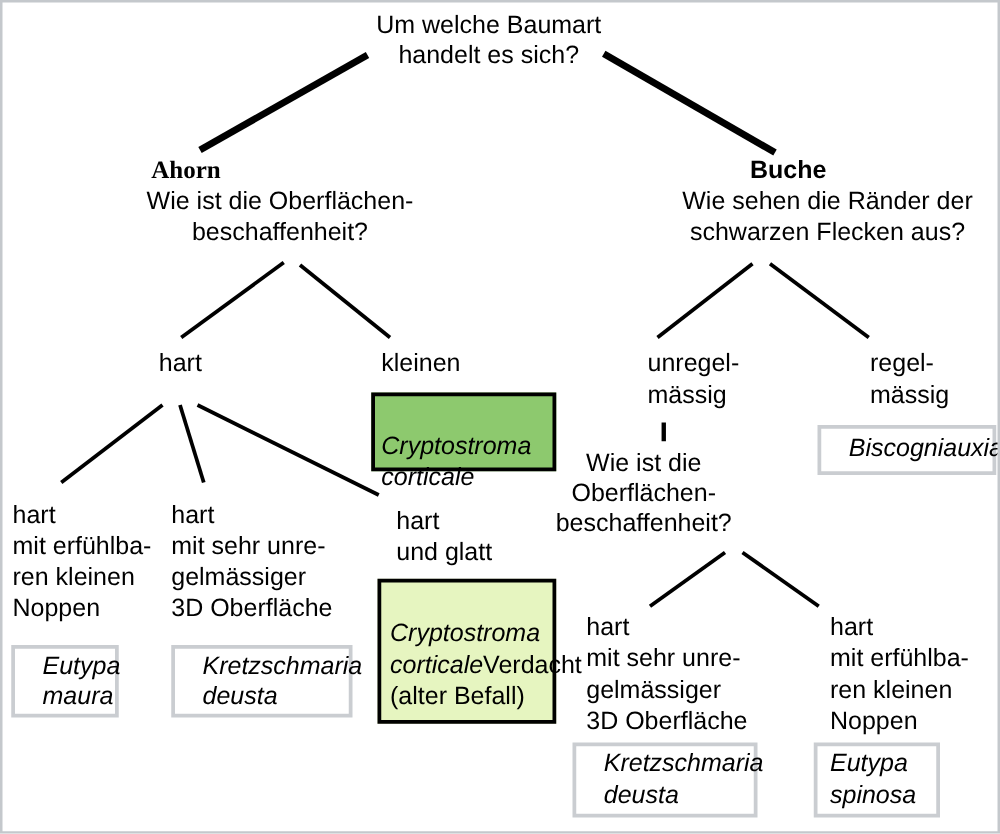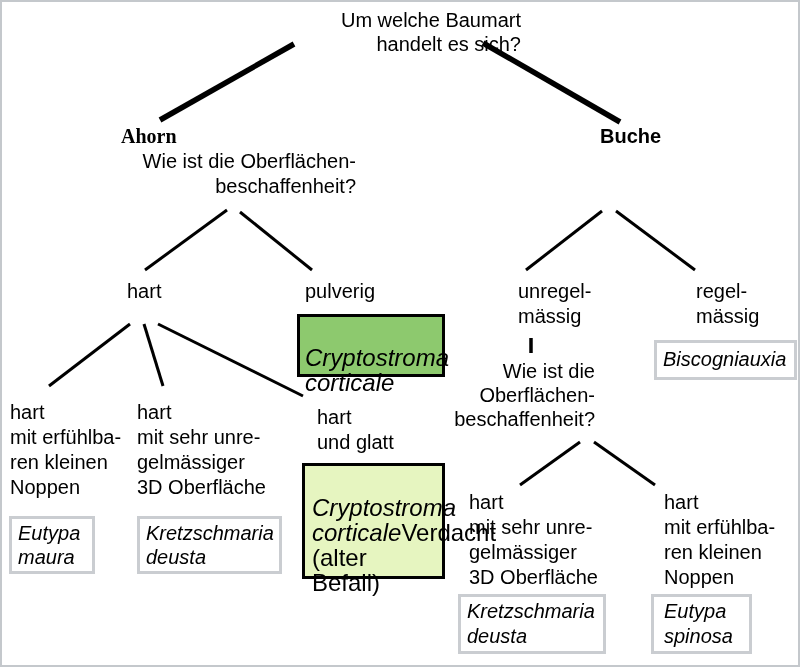--- a/index.html
+++ b/index.html
@@ -18,37 +18,37 @@
   }
   svg.edges { position: absolute; left: 0; top: 0; width: 800px; height: 667px; }
   svg.edges line { stroke: var(--line-color, #000); }
   .node {
     position: absolute;
     white-space: pre-line;
     font-size: 20px;
     line-height: 25px;
     color: #000;
   }
-  .center { text-align: right; }
+  .center { text-align: center; }
   .bold { font-weight: bold; }
   .tight { line-height: 24px; }
   .result-box {
     position: absolute;
     background: #fff;
     border: 3px solid var(--result-box-border, #cacdd1);
     font-style: italic;
     font-size: 20px;
     line-height: 24px;
-    padding: 2px 6px;
+    padding: 2px 22px;
     white-space: pre-line;
   }
   .green-box {
     position: absolute;
     border: 3.5px solid #000;
-    font-size: 24px;
+    font-size: 20px;
     line-height: 25px;
     white-space: pre-line;
   }
   .green-box.confirmed { background: var(--confirmed-box-bg, #8dc96e); padding: 3px 5px; }
   .green-box.suspect   { background: var(--suspect-box-bg, #e6f5c0); padding: 4px 7px; }
   .green-box .species  { font-style: italic; white-space: pre-line; }
   .green-box .note     { font-style: normal; white-space: pre-line; }
 </style>
 </head>
 <body>
@@ -76,21 +76,21 @@
   </svg>
 
   <div class="node center tight" style="left:259px; top:6px; width:260px;">Um welche Baumart
 handelt es sich?</div>
 
   <div class="node bold" style="left:119px; top:122px;font-family:Liberation Serif, serif;">Ahorn</div>
   <div class="node center" style="left:90px; top:147px; width:264px;">Wie ist die Oberflächen-
 beschaffenheit?</div>
 
   <div class="node" style="left:125px; top:277px;">hart</div>
-  <div class="node" style="left:303px; top:277px;">pulverig</div>
+  <div class="node" style="left:303px; top:277px;">kleinen</div>
 
   <div class="green-box confirmed" style="left:295px; top:312px; width:148px; height:63px;">
     <span class="species">Cryptostroma
 corticale</span>
   </div>
 
   <div class="node" style="left:8px; top:398px;">hart
 mit erfühlba-
 ren kleinen
 Noppen</div>
@@ -106,20 +106,22 @@
   <div class="result-box" style="left:135px; top:514px; width:145px; height:58px;">Kretzschmaria
 deusta</div>
 
   <div class="green-box suspect" style="left:300px; top:461px; width:143px; height:116px;">
     <span class="species">Cryptostroma
 corticale</span><span class="note">Verdacht
 (alter Befall)</span>
   </div>
 
   <div class="node bold" style="left:598px; top:122px;">Buche</div>
+  <div class="node center" style="left:528px; top:147px; width:264px;">Wie sehen die Ränder der
+schwarzen Flecken aus?</div>
 
   <div class="node" style="left:516px; top:277px;">unregel-
 mässig</div>
   <div class="node" style="left:694px; top:277px;">regel-
 mässig</div>
 
   <div class="result-box" style="left:652px; top:338px; width:143px; height:40px; line-height:29px;">Biscogniauxia</div>
 
   <div class="node center tight" style="left:433px; top:357px; width:160px;">Wie ist die
 Oberflächen-

